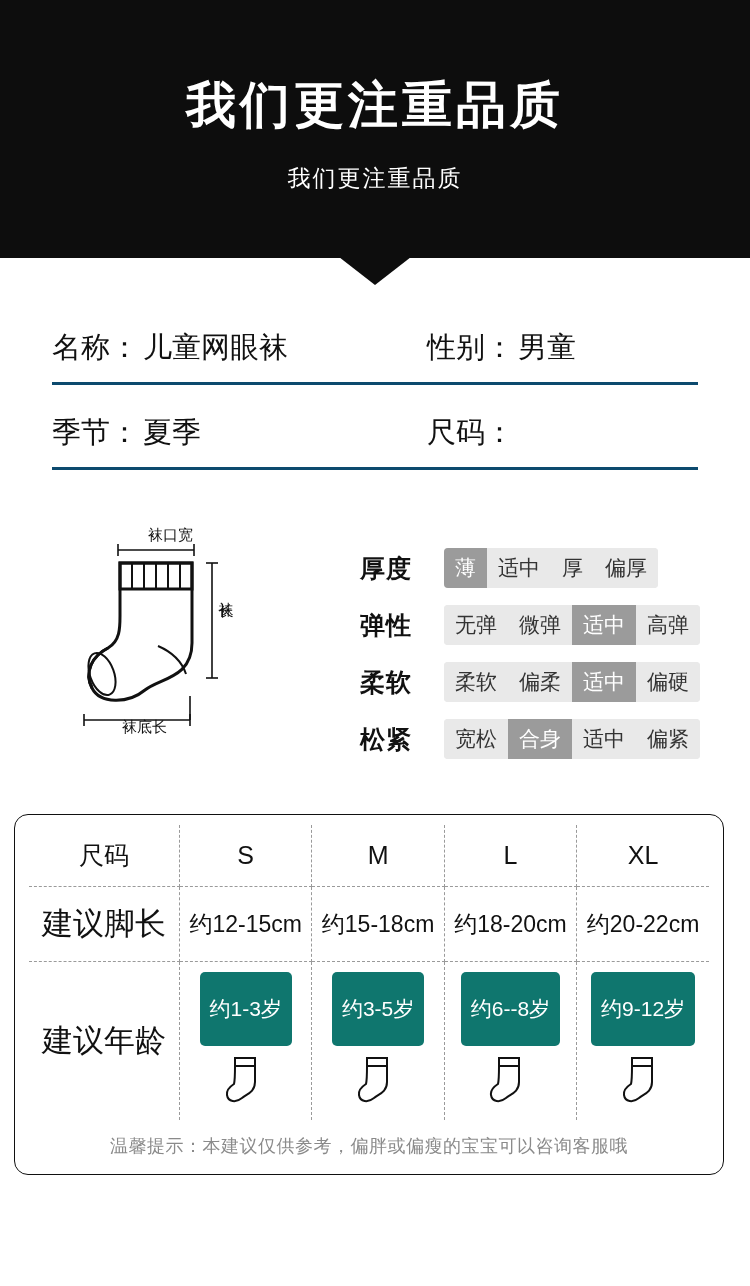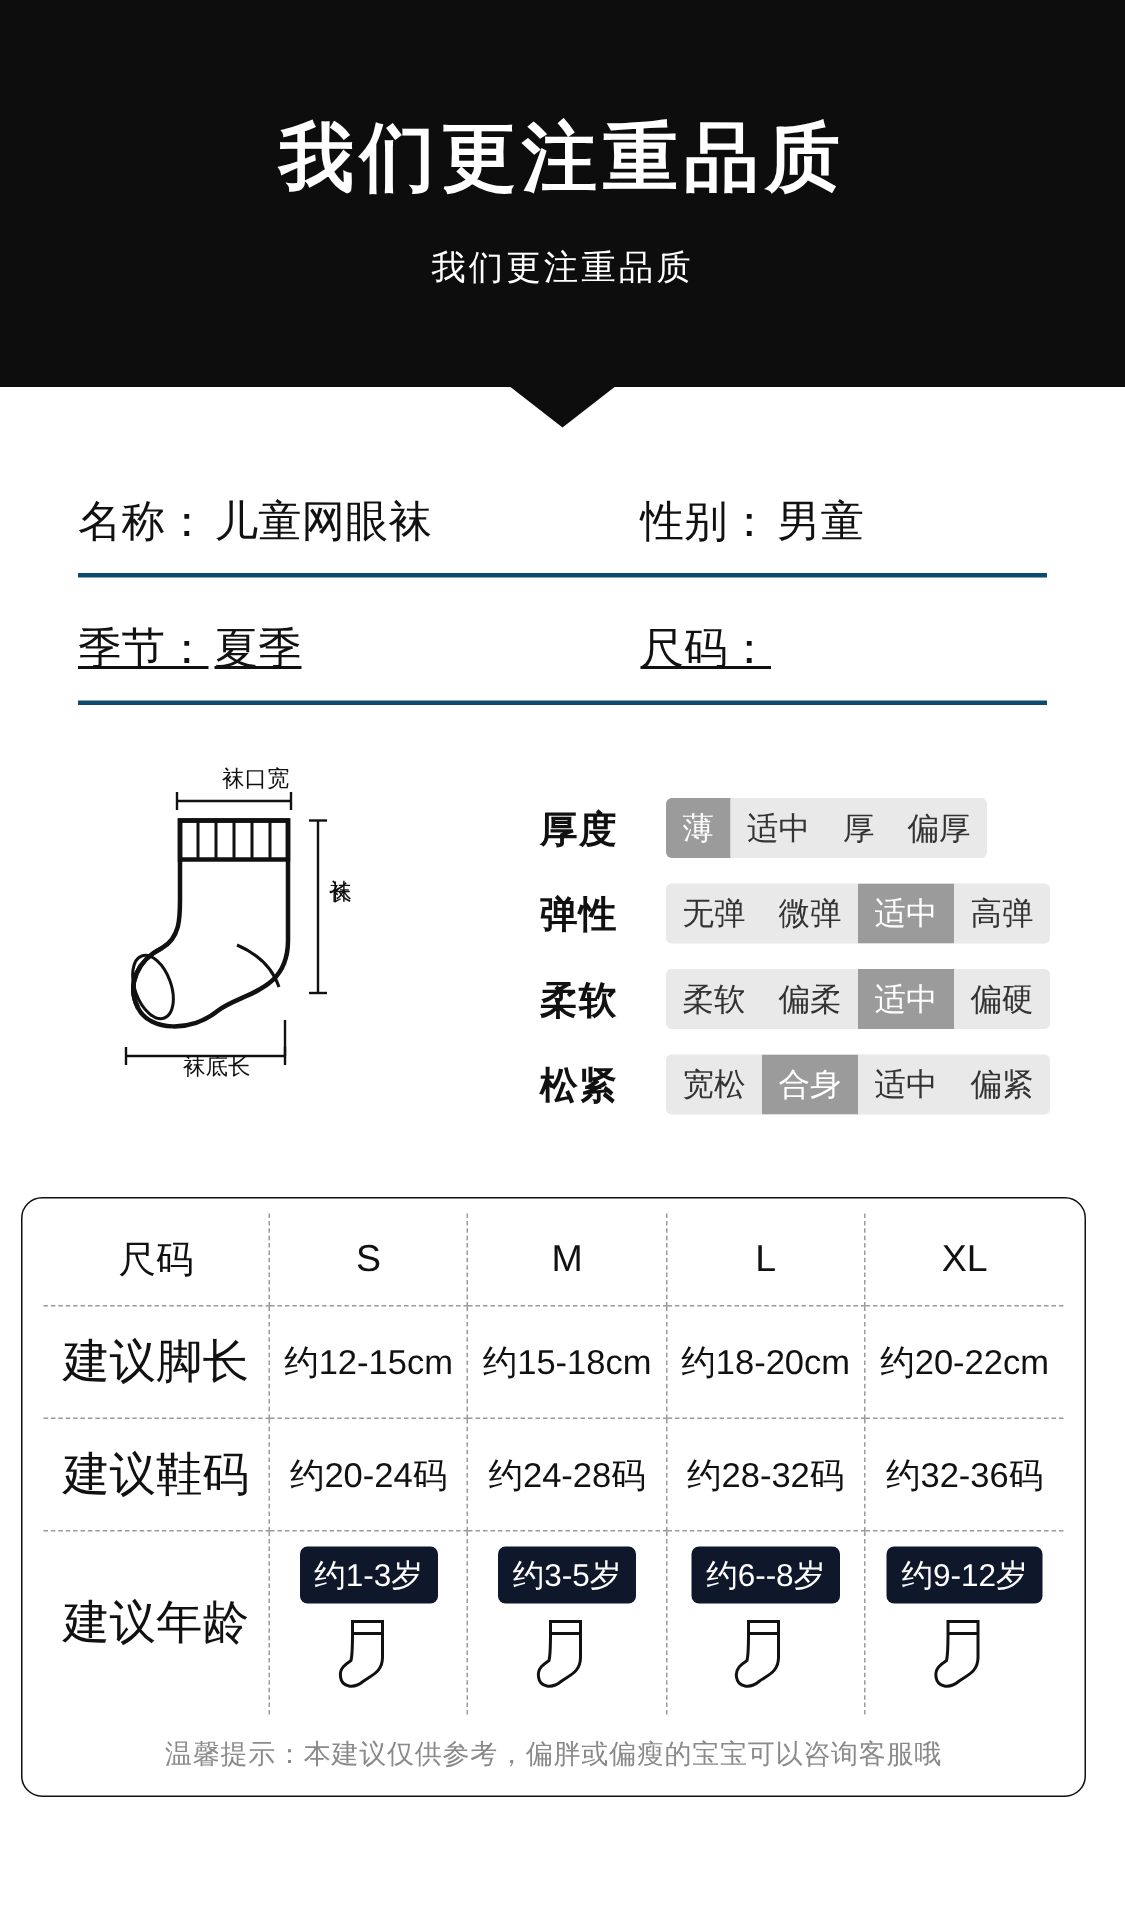--- a/index.html
+++ b/index.html
@@ -53,21 +53,21 @@
   .specs {
     padding: 70px 52px 0 52px;
   }
   .spec-row {
     display: flex;
     align-items: flex-end;
     padding-bottom: 14px;
     border-bottom: 3px solid #0c4a6e;
     margin-bottom: 28px;
   }
-  .spec-row:last-child { margin-bottom: 0; text-decoration: underline; }
+  .spec-row:last-child { margin-bottom: 16px; }
   .spec-cell {
     display: flex;
     align-items: baseline;
     font-size: 29px;
   }
   .spec-cell.left { width: 375px; }
   .spec-cell.right { flex: 1; }
   .spec-label { font-weight: 500; color: #111; white-space: nowrap; }
   .spec-value { font-weight: 500; color: #111; margin-left: 4px; white-space: nowrap; }
   .spec-value.spaced { letter-spacing: 4px; }
@@ -139,25 +139,25 @@
     padding: 16px 0;
   }
   table.size-table tr td:last-child { border-right: none; }
   table.size-table tr:last-child td { border-bottom: none; }
   table.size-table td.firstcol { width: 150px; font-size: 31px; }
   table.size-table .hdr td { font-size: 25px; padding: 14px 0; }
 
   .age-cell { padding-top: 10px !important; padding-bottom: 6px !important; }
   .age-badge {
     display: inline-block;
-    background: #0f172a;
+    background: #0f766e;
     color: #fff;
     font-size: 21px;
     border-radius: 5px;
-    padding: 5px 10px;
+    padding: 23px 10px;
     margin-bottom: 6px;
     white-space: nowrap;
   }
   .sock-mini { display: block; margin: 0 auto; }
 
   .tips {
     text-align: center;
     font-size: 18px;
     color: #8a8a8a;
     padding: 14px 0 4px 0;
@@ -296,27 +296,20 @@
       <td>M</td>
       <td>L</td>
       <td>XL</td>
     </tr>
     <tr>
       <td class="firstcol">建议脚长</td>
       <td>约12-15cm</td>
       <td>约15-18cm</td>
       <td>约18-20cm</td>
       <td>约20-22cm</td>
-    </tr>
-    <tr>
-      <td class="firstcol">建议鞋码</td>
-      <td>约20-24码</td>
-      <td>约24-28码</td>
-      <td>约28-32码</td>
-      <td>约32-36码</td>
     </tr>
     <tr>
       <td class="firstcol">建议年龄</td>
       <td class="age-cell">
         <span class="age-badge">约1-3岁</span>
         <svg class="sock-mini" width="46" height="62" viewBox="0 0 46 62">
           <path d="M12,6 L32,6 L32,30 C32,40 24,42 19,46 C13,51 5,50 4,43 C3,37 8,34 11,32 C12,28 12,18 12,14 Z" fill="none" stroke="#111" stroke-width="2"></path>
           <line x1="12" y1="14" x2="32" y2="14" stroke="#111" stroke-width="2"></line>
         </svg>
       </td>

